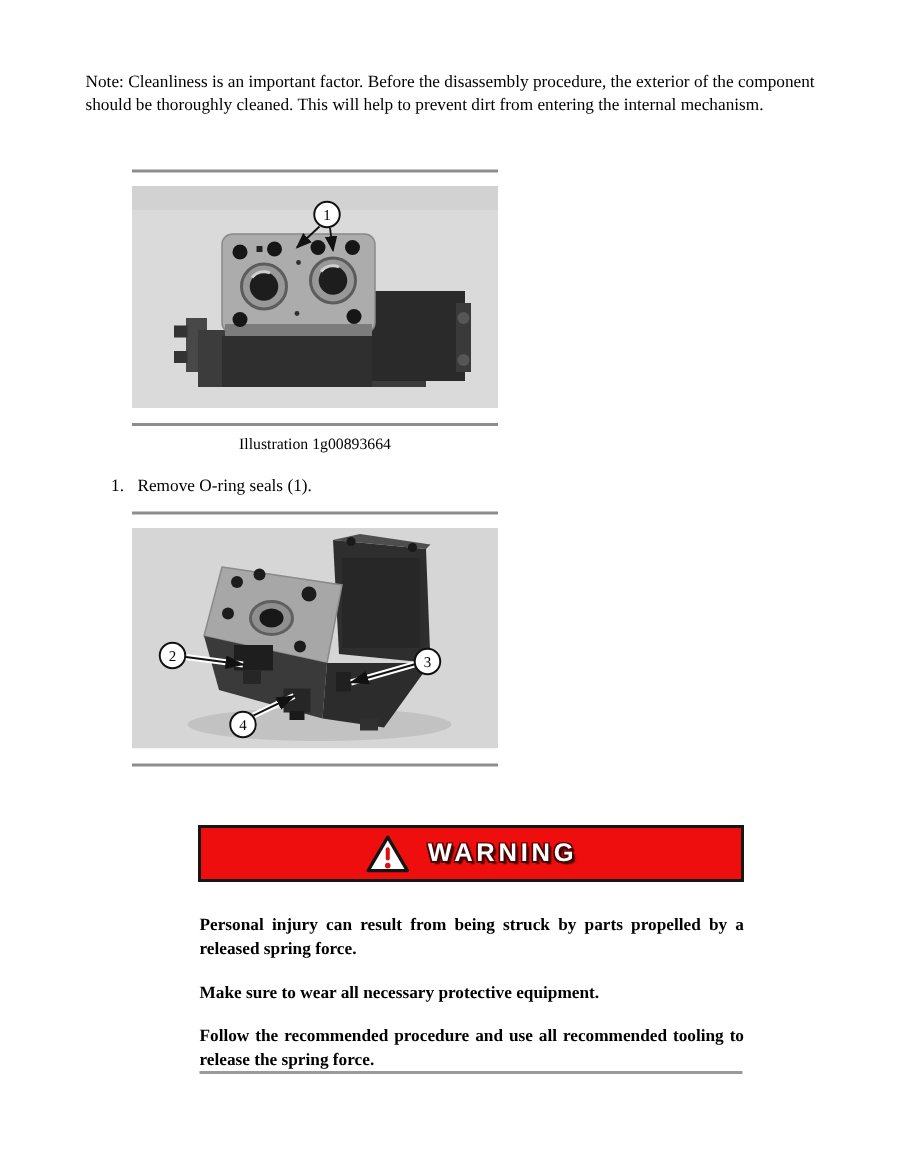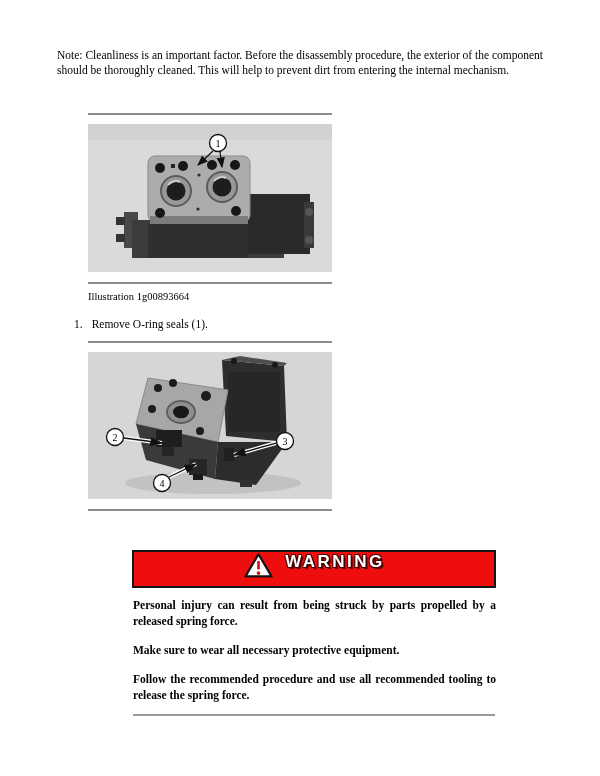--- a/index.html
+++ b/index.html
@@ -11,40 +11,40 @@
   .note{position:absolute;left:57px;top:48px;width:489px;
     font-size:11.5px;line-height:15px;text-align:left;}
   .note b{font-weight:normal;}
   
   .figure{position:absolute;width:244px;}
   .fig1{left:88px;top:113px;}
   .fig2{left:88px;top:341px;}
   .rule{height:2px;background:#8d8d8d;width:100%;}
   .photo{display:block;margin-top:9px;width:244px;}
   .figure .rule.bottom{margin-top:10px;}
-  .caption{display:flex;justify-content:flex-start;margin-top:6px;
+  .caption{display:flex;justify-content:center;margin-top:6px;
     font-size:10.5px;line-height:13px;}
   
   .step{position:absolute;left:74px;top:318px;font-size:11.5px;display:flex;gap:9px;}
   
   .watermark{position:absolute;left:43px;top:367px;z-index:5;
     font-family:"Liberation Sans",sans-serif;font-size:32px;line-height:1;
     color:var(--watermark-red,#fa0707);white-space:nowrap;letter-spacing:-0.5px;}
   
   .warn-banner{position:absolute;left:132px;top:550px;width:364px;height:38px;
     box-sizing:border-box;background:var(--warning-red,#ee0e0e);
-    border:2px solid #161616;display:flex;justify-content:center;gap:11px;}
+    border:2px solid #161616;display:flex;align-items:center;justify-content:center;gap:11px;}
   .warn-banner .tri{display:block;}
   .warn-title{font-family:"Liberation Sans",sans-serif;font-weight:bold;
     font-size:17px;letter-spacing:2.5px;color:#fff;
     text-shadow:-1px -1px 0 #4a0404,1px -1px 0 #4a0404,-1px 1px 0 #4a0404,1px 1px 0 #4a0404,2px 2px 1px #3c0303;}
   
   .warn-text{position:absolute;left:133px;top:597px;width:363px;
     font-size:11.5px;line-height:16px;font-weight:bold;text-align:justify;}
-  .warn-text p{margin:0 0 13px 0;}
+  .warn-text p{margin:12px 0 13px 0;}
   
   .bottom-rule{position:absolute;left:133px;top:714px;width:362px;height:2px;background:#9a9a9a;}
   
   .co-num{font-family:"Liberation Serif",serif;font-size:10px;}
 </style>
 </head>
 <body>
 
 <div class="page">
 

